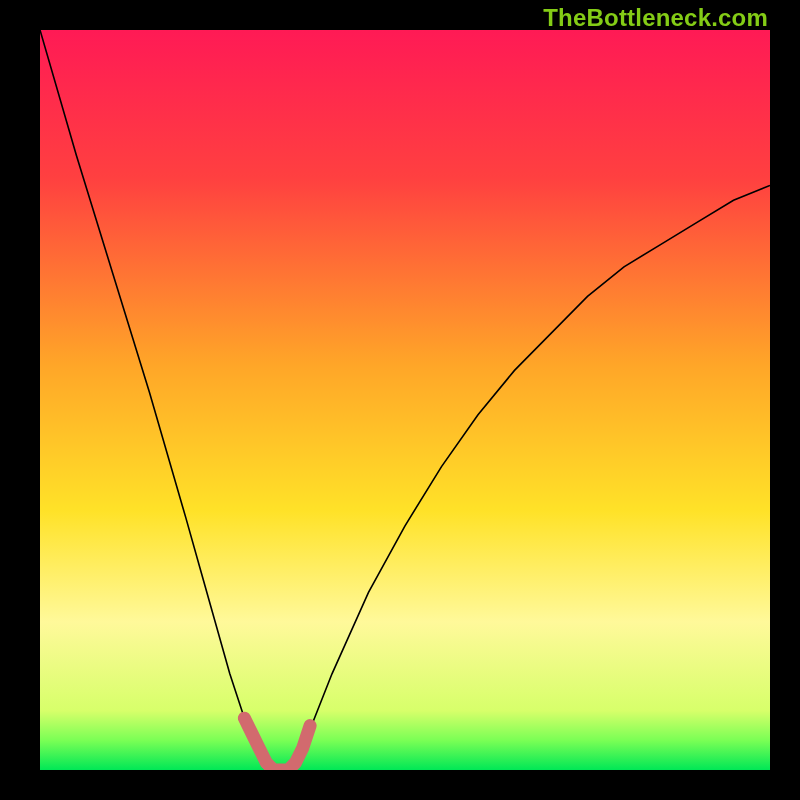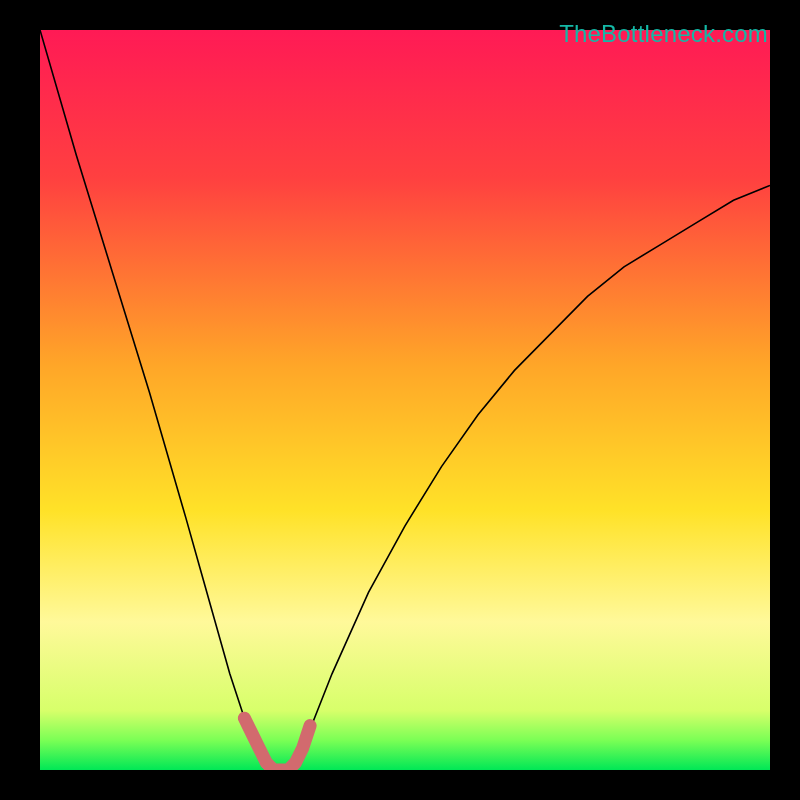--- a/index.html
+++ b/index.html
@@ -20,25 +20,25 @@
   .plot-area {
     position: absolute;
     left: 40px;
     top: 30px;
     width: 730px;
     height: 740px;
     overflow: hidden;
   }
   .watermark {
     position: absolute;
-    top: 20px;
+    top: 4px;
     right: 32px;
-    color: #14b8a6;
+    color: #84cc16;
     font-size: 24px;
-    font-weight: 400;
+    font-weight: 700;
     letter-spacing: 0.2px;
   }
   svg.curves {
     position: absolute;
     left: 0; top: 0;
     width: 100%; height: 100%;
   }
 </style>
 </head>
 <body>

